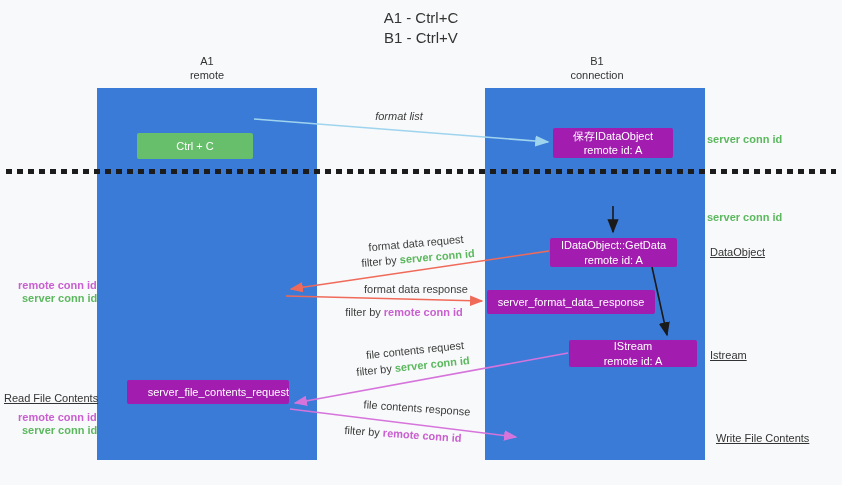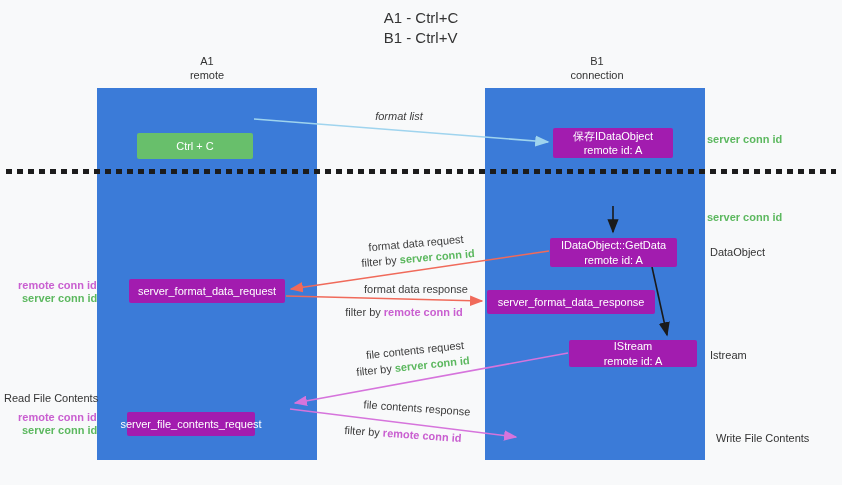--- a/index.html
+++ b/index.html
@@ -1,33 +1,33 @@
 <!DOCTYPE html>
 <html><head>
 <meta charset="utf-8">
 <style>
   html,body{margin:0;padding:0;}
   body{font-family:"Liberation Sans",sans-serif;background:#f8f9fa;}
   .canvas{position:relative;width:842px;height:485px;background:#f8f9fa;overflow:hidden;}
-  .title{position:absolute;left:421px;top:8px;transform:translateX(-50%);
+  .title{position:absolute;left:421px;top:8px;transform:translateX(-50%);text-align:center;
          font-size:15px;color:#333;line-height:1.35;}
   .lane-header{position:absolute;transform:translateX(-50%);text-align:center;
                font-size:11px;color:#333;line-height:1.25;}
   .lane{position:absolute;top:88px;width:220px;height:372px;background:#3b7bd8;z-index:1;}
   .arrows{position:absolute;left:0;top:0;z-index:2;pointer-events:none;}
   .node{position:absolute;z-index:3;display:flex;flex-direction:column;align-items:center;
         justify-content:center;color:#fff;font-size:11px;line-height:1.3;border-radius:2px;
         text-align:center;white-space:nowrap;}
   .node.orange{background:#a21caf;}
   .node.green{background:#68bf6b;}
   .lbl{position:absolute;z-index:5;font-size:11px;color:#3d3d3d;white-space:nowrap;}
   .lbl.ctr{transform:translateX(-50%);}
   .green-t{color:#5cb85f;font-weight:bold;}
   .magenta-t{color:#c95fd0;font-weight:bold;}
-  .side-note{font-size:11px;color:#333;}
+  .side-note{font-size:11px;color:#333;text-decoration:underline;}
   .divider{position:absolute;left:6px;top:169px;width:830px;height:5px;z-index:4;
            background:repeating-linear-gradient(to right,#1c1c1c 0 6px,transparent 6px 11px);}
 </style>
 </head>
 <body>
 
 <div class="canvas">
 
   <div class="title">
     <div>A1 - Ctrl+C</div>
@@ -68,24 +68,21 @@
     <line x1="549" y1="251" x2="291" y2="289" stroke="#f06a5a" stroke-width="1.5" marker-end="url(#mRed)"></line>
     <line x1="286" y1="296" x2="482" y2="301" stroke="#f06a5a" stroke-width="1.5" marker-end="url(#mRed)"></line>
     <line x1="652" y1="267" x2="667" y2="335" stroke="#1a1a1a" stroke-width="1.6" marker-end="url(#mBlack)"></line>
     <line x1="568" y1="353" x2="295" y2="403" stroke="#d674dc" stroke-width="1.5" marker-end="url(#mMag)"></line>
     <line x1="290" y1="409" x2="516" y2="437" stroke="#d674dc" stroke-width="1.5" marker-end="url(#mMag)"></line>
   </svg>
 
   <div class="node green" style="left:137px;top:105px;width:116px;height:26px;margin-top:28px;">
     <div>Ctrl + C</div>
   </div>
-  <div class="node orange" style="left:129px;top:279px;width:156px;height:24px;">
-    <div>server_format_data_request</div>
-  </div>
-  <div class="node orange" style="left:127px;top:412px;width:128px;height:24px;">
+  <div class="node orange" style="left:127px;top:380px;width:162px;height:24px;align-items:flex-end;">
     <div>server_file_contents_request</div>
   </div>
 
   <div class="node orange" style="left:553px;top:128px;width:120px;height:30px;">
     <div>保存IDataObject</div>
     <div>remote id: A</div>
   </div>
   <div class="node orange" style="left:550px;top:238px;width:127px;height:29px;">
     <div>IDataObject::GetData</div>
     <div>remote id: A</div>

